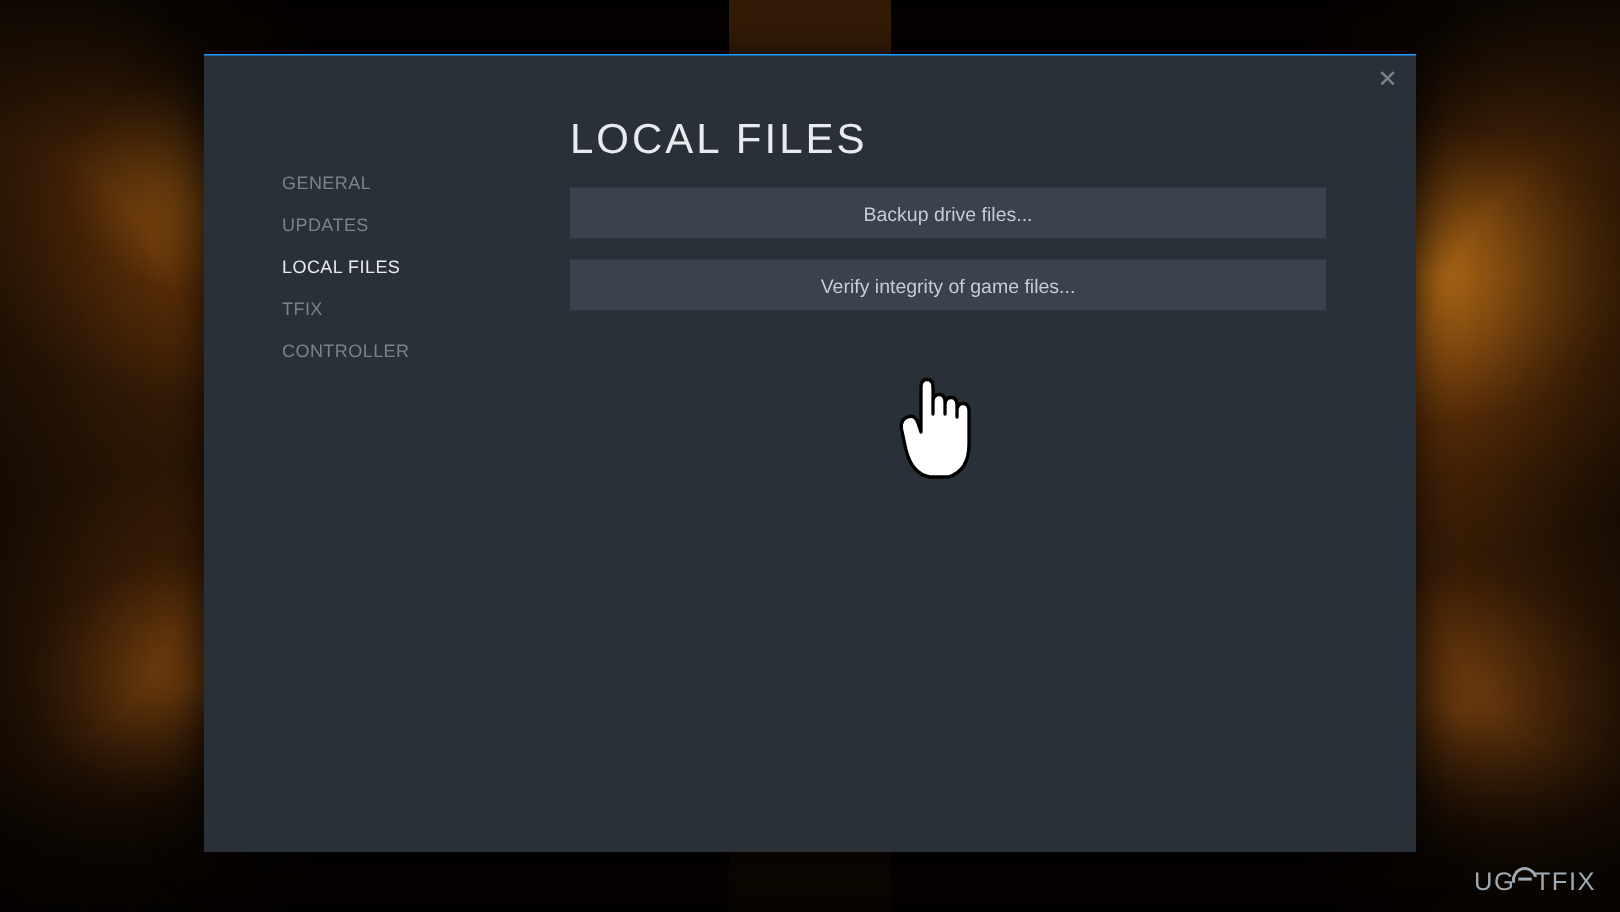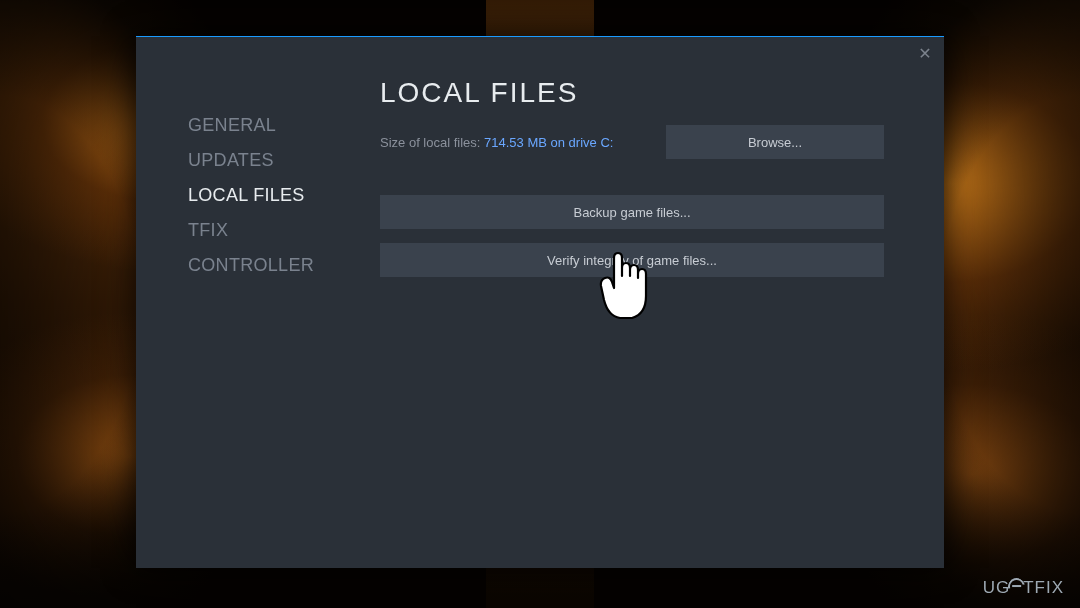--- a/index.html
+++ b/index.html
@@ -41,21 +41,21 @@
       position: absolute; right: 10px; top: 8px;
       width: 18px; height: 18px;
       color: #7b828c; font-size: 16px; line-height: 18px;
       text-align: center; cursor: pointer;
     }
     .sidebar {
       width: 218px;
       padding: 78px 0 0 52px;
     }
     .side-item {
-      font-size: 18px; letter-spacing: .3px;
+      font-size: 12px; letter-spacing: .3px;
       color: #7a828e; margin-bottom: 14px;
       cursor: pointer;
     }
     .side-item.selected { color: #e8ecef; font-weight: 500; }
 
     .content { flex: 1; padding: 40px 60px 0 26px; }
     .title {
       font-size: 28px; font-weight: 300; letter-spacing: 2px;
       color: #e8ecef; margin-bottom: 16px;
     }
@@ -109,27 +109,21 @@
   <div class="sidebar">
     <div class="side-item">GENERAL</div>
     <div class="side-item">UPDATES</div>
     <div class="side-item selected">LOCAL FILES</div>
     <div class="side-item">TFIX</div>
     <div class="side-item">CONTROLLER</div>
   </div>
 
   <div class="content">
     <div class="title">LOCAL FILES</div>
-    <div class="info-row">
-      <div class="info-text">
-        <span>Size of local files: </span><span class="info-link">714.53 MB on drive C:</span>
-      </div>
-      <button class="btn browse">Browse...</button>
-    </div>
-    <button class="btn wide">Backup game files...</button>
+    <button class="btn wide">Backup drive files...</button>
     <button class="btn wide">Verify integrity of game files...</button>
   </div>
 </div>
 
 <svg class="cursor" viewBox="0 0 60 80">
   <path d="M18 30 L18 10 Q18 5 22 5 Q26 5 26 10 L26 28 L26 20 Q26 15 30 15 Q34 15 34 20 L34 28 L34 22 Q34 17 38 17 Q42 17 42 22 L42 30 L42 26 Q42 21 46 21 Q50 21 50 26 L50 48 Q50 66 36 70 L24 70 Q12 68 8 52 L5 38 Q4 32 9 30 Q14 28 16 34 L18 40 Z" fill="#ffffff" stroke="#000000" stroke-width="2.2" stroke-linejoin="round"></path>
 </svg>
 
 <div class="watermark">
   <span>UG</span><span class="e"></span><span>TFIX</span>

